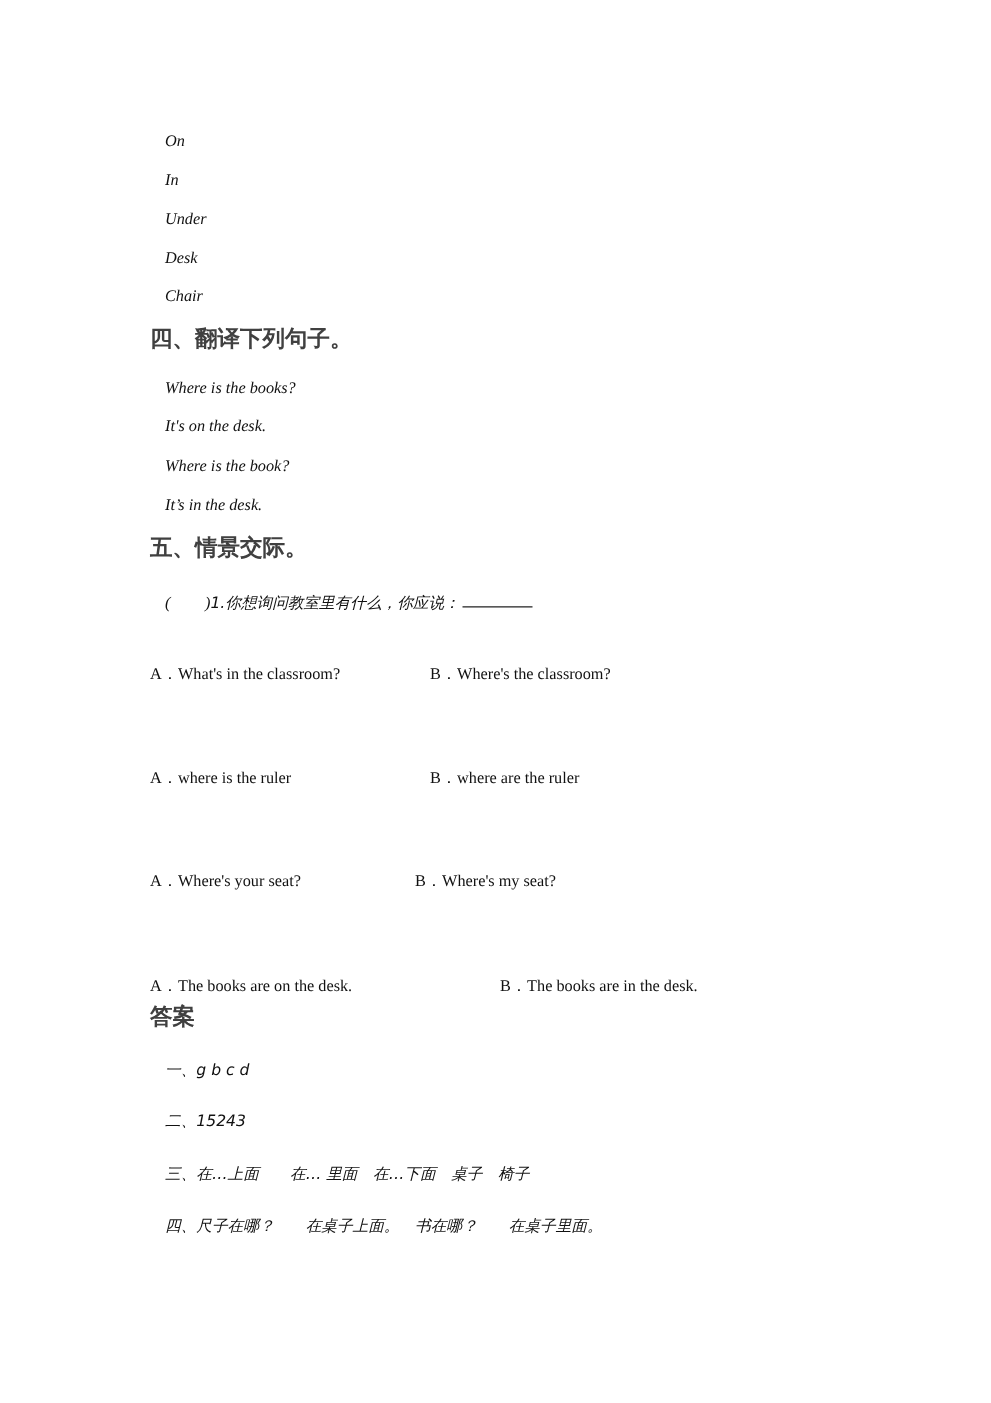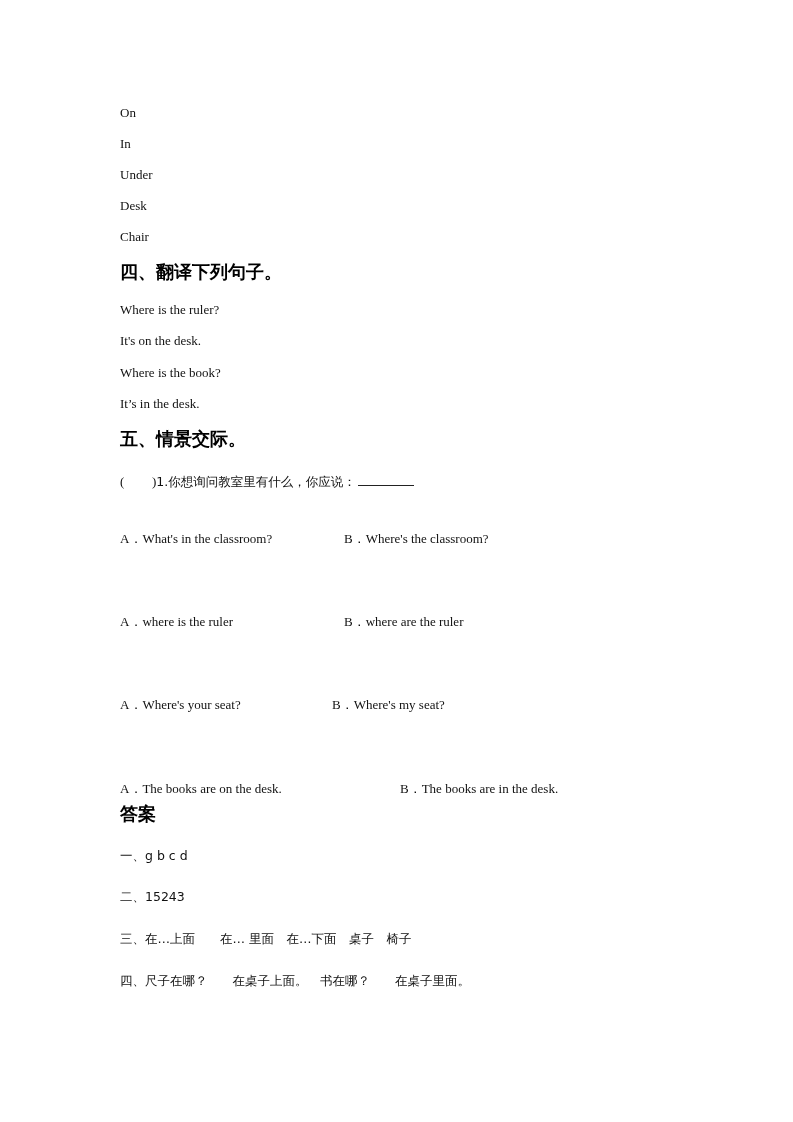--- a/index.html
+++ b/index.html
@@ -2,40 +2,40 @@
 <html><head>
   <meta charset="utf-8">
   <style>
     html, body { margin: 0; padding: 0; background: #ffffff; }
     body {
       width: 793px; height: 1122px; position: relative; overflow: hidden;
       font-family: "Liberation Serif", "DejaVu Serif", serif;
       color: #111111;
     }
     .page { position: absolute; left: 0; top: 0; width: 793px; height: 1122px; }
-    .line { position: absolute; left: 120px; font-size: 13px; line-height: 16px; white-space: pre; }
+    .line { position: absolute; left: 132px; font-size: 13px; line-height: 16px; white-space: pre; font-style: italic; }
     .cjk { font-family: "DejaVu Sans", sans-serif; font-size: 12.5px; text-align: right; }
-    .h { position: absolute; left: 120px; font-family: "DejaVu Sans", sans-serif; font-weight: bold; font-size: 18px; line-height: 22px; color: #000000; }
+    .h { position: absolute; left: 120px; font-family: "DejaVu Sans", sans-serif; font-weight: bold; font-size: 18px; line-height: 22px; color: #404040; }
     .opt { position: absolute; font-size: 13px; line-height: 16px; white-space: pre; margin-top: 16px; }
     .blank { display: inline-block; width: 56px; border-bottom: 1px solid #222; height: 12px; vertical-align: baseline; margin-left: 2px; }
     .paren { display: inline-block; width: 32px; }
   </style>
 </head>
 <body>
 
 <div class="page">
 
   <div class="line" style="top:105px">On</div>
   <div class="line" style="top:136px">In</div>
   <div class="line" style="top:167px">Under</div>
   <div class="line" style="top:198px">Desk</div>
   <div class="line" style="top:229px">Chair</div>
 
   <div class="h" style="top:261px">四、翻译下列句子。</div>
-  <div class="line" style="top:302px">Where is the ruler?</div>
+  <div class="line" style="top:302px">Where is the books?</div>
   <div class="line" style="top:333px">It's on the desk.</div>
   <div class="line" style="top:365px">Where is the book?</div>
   <div class="line" style="top:396px">It’s in the desk.</div>
 
   <div class="h" style="top:428px">五、情景交际。</div>
 
   <div class="line" style="top:473px"><span class="paren">(</span><span>)</span><span class="cjk">1.你想询问教室里有什么，你应说：</span><span class="blank"></span></div>
   <div class="opt" style="top:515px; left:120px">A．What's in the classroom?</div>
   <div class="opt" style="top:515px; left:344px">B．Where's the classroom?</div>
 

